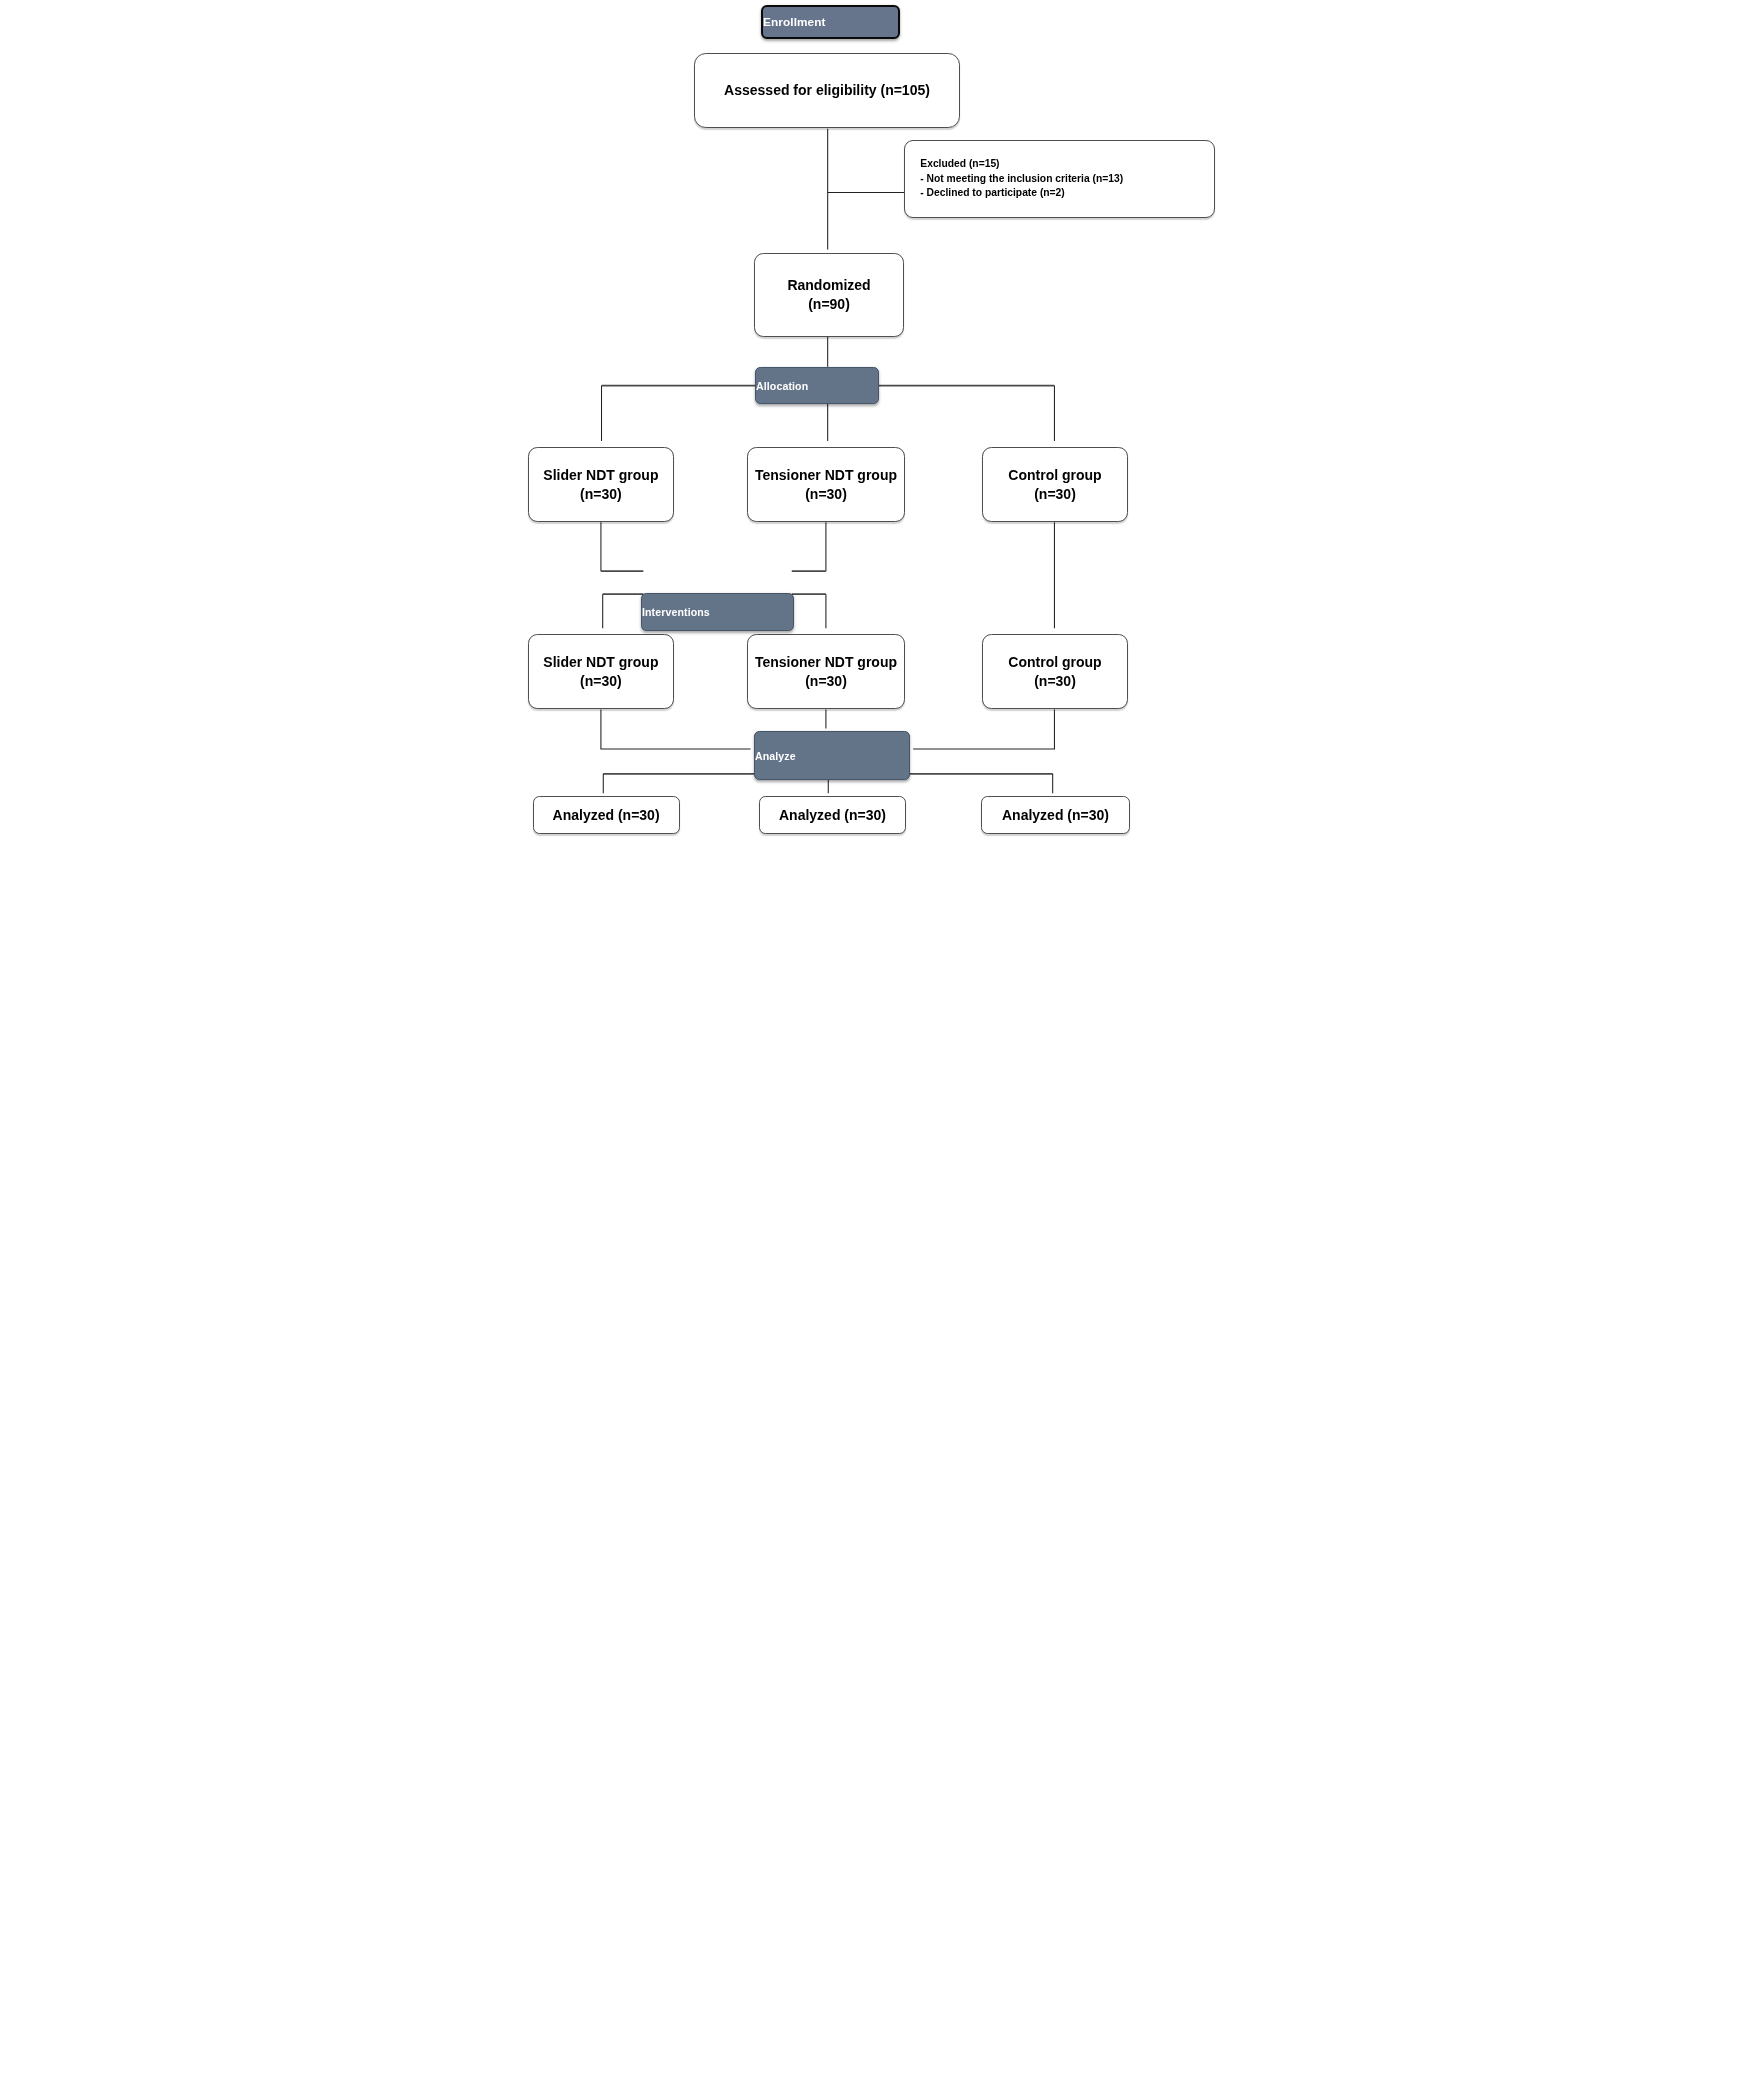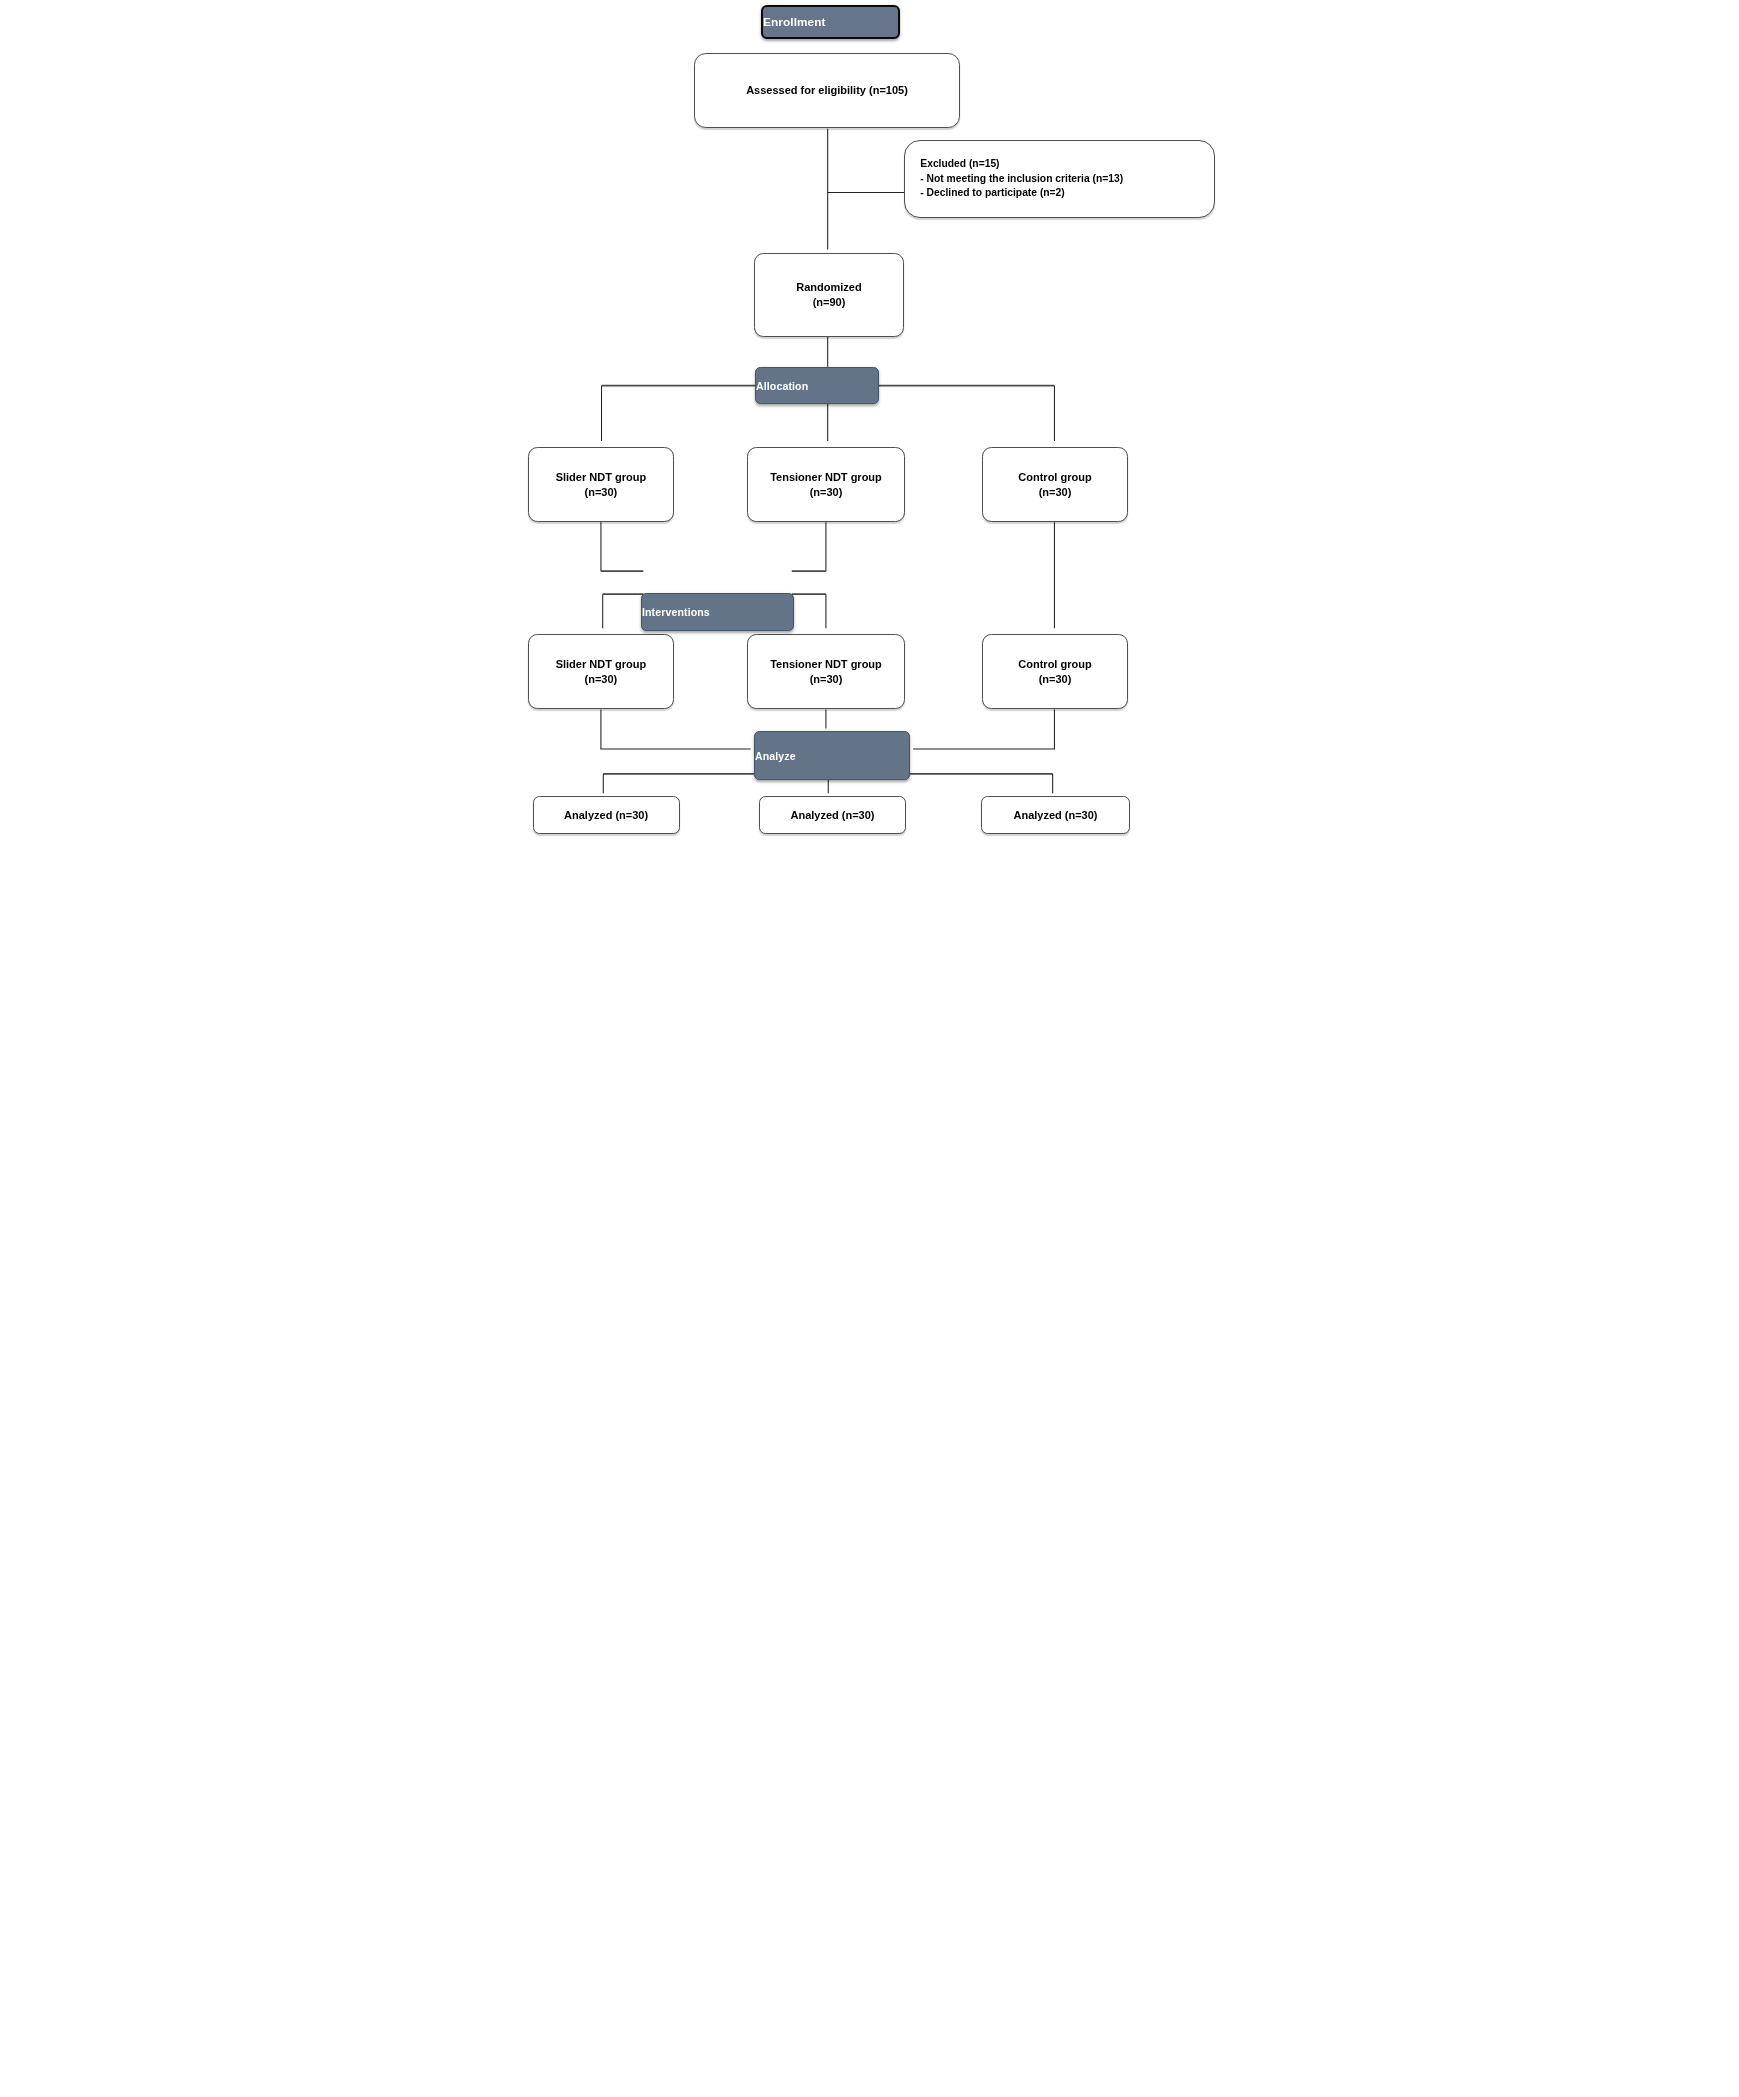--- a/index.html
+++ b/index.html
@@ -30,21 +30,21 @@
   #ah-tip{fill:var(--line);}
   .node{
     position:absolute;z-index:1;
     box-sizing:border-box;
     display:flex;flex-direction:column;align-items:center;justify-content:center;
     text-align:center;
     font-weight:bold;color:var(--text);
     background:var(--box-fill);
     border:1.3px solid var(--box-border);
     border-radius:9.4px;
-    font-size:11px;line-height:1.35;
+    font-size:14px;line-height:1.35;
     box-shadow:0 1.2px 1.2px rgba(0,0,0,0.18);
   }
   .node .l{white-space:nowrap;}
   .banner{
     position:absolute;z-index:2;
     box-sizing:border-box;
     display:flex;align-items:center;justify-content:flex-start;
     font-weight:bold;color:var(--banner-text);
     background:var(--banner-fill);
     border:1.2px solid var(--banner-border);
@@ -125,21 +125,21 @@
   </div>
 
   <div class="banner" style="left:232px;top:731px;width:156px;height:49px;">
     <span>Analyze</span>
   </div>
 
   <div class="node" style="left:172px;top:53px;width:266px;height:75px;border-radius:11.8px;">
     <span class="l">Assessed for eligibility (n=105)</span>
   </div>
 
-  <div class="node excluded-box" style="left:382px;top:140px;width:311px;height:78px;border-radius:16px;">
+  <div class="node excluded-box" style="left:382px;top:140px;width:311px;height:78px;border-radius:9px;">
     <span>Excluded (n=15)</span>
     <span>- Not meeting the inclusion criteria (n=13)</span>
     <span>- Declined to participate (n=2)</span>
   </div>
 
   <div class="node" style="left:232px;top:253px;width:150px;height:84px;">
     <span class="l">Randomized</span>
     <span class="l">(n=90)</span>
   </div>
 

